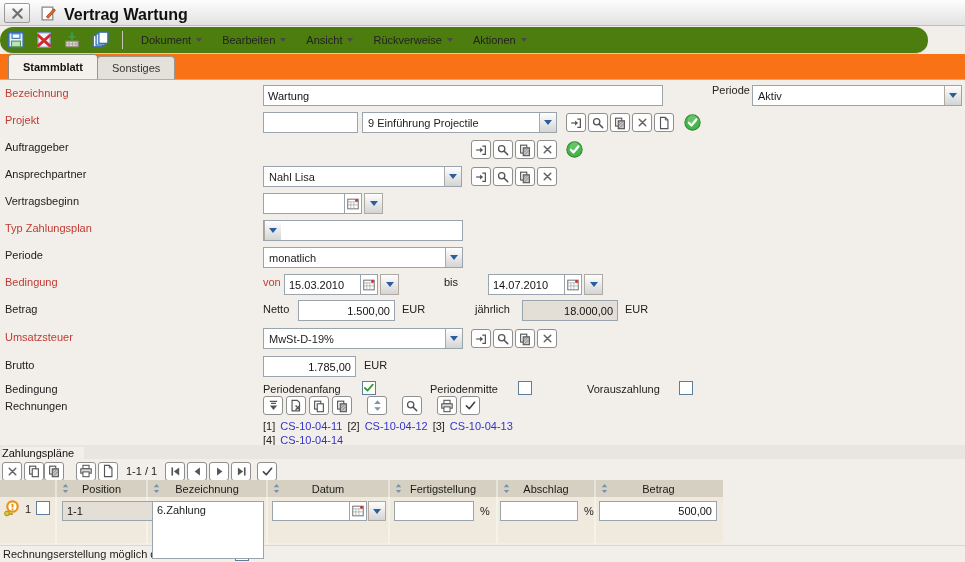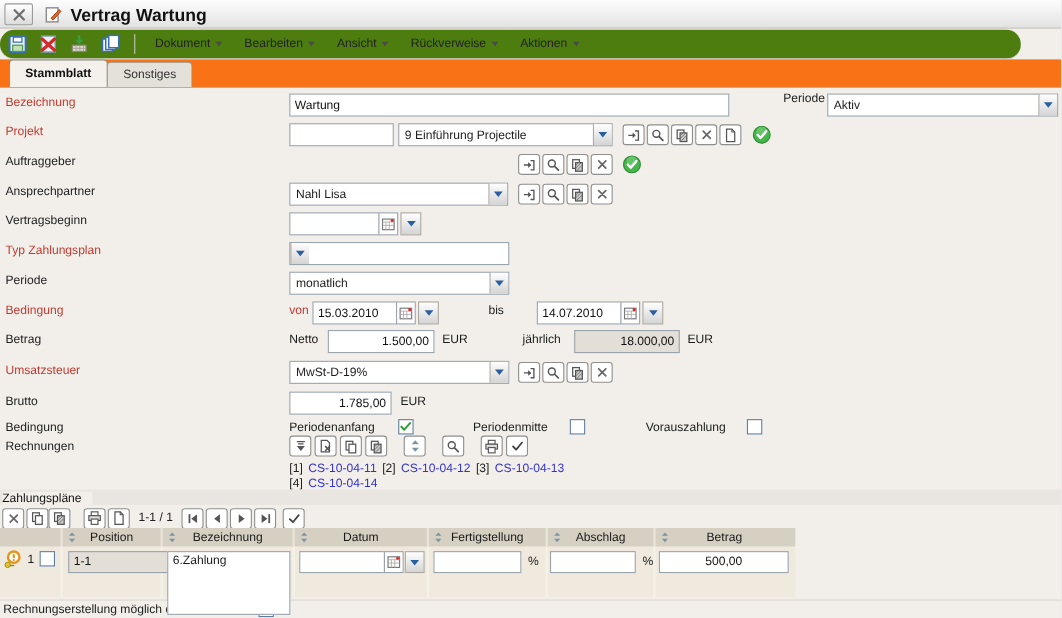--- a/index.html
+++ b/index.html
@@ -661,21 +661,21 @@
       </div>
       <div class="gc" style="width:108px">
         <input class="tinput" style="left: 4px; top: 4px; width: 80px; height: 20px;" value="">
         <span class="pct" style="left:90px">%</span>
       </div>
       <div class="gc" style="width:98px">
         <input class="tinput" style="left: 2px; top: 4px; width: 78px; height: 20px;" value="">
         <span class="pct" style="left:86px">%</span>
       </div>
       <div class="gc" style="width:125px; border-right:none">
-        <input class="tinput tr" style="left: 3px; top: 4px; width: 118px; height: 20px; text-align: center;" value="500,00">
+        <input class="tinput tr" style="left: 3px; top: 4px; width: 118px; height: 20px;" value="500,00">
       </div>
     </div>
   </div>
 
   <div class="footerline">
     <span>Rechnungserstellung möglich durch Zeitdienst</span>
     <span class="cb checked">
       <svg class="ic" width="12" height="12">
           <use href="#i-checkg"></use>
         </svg>

